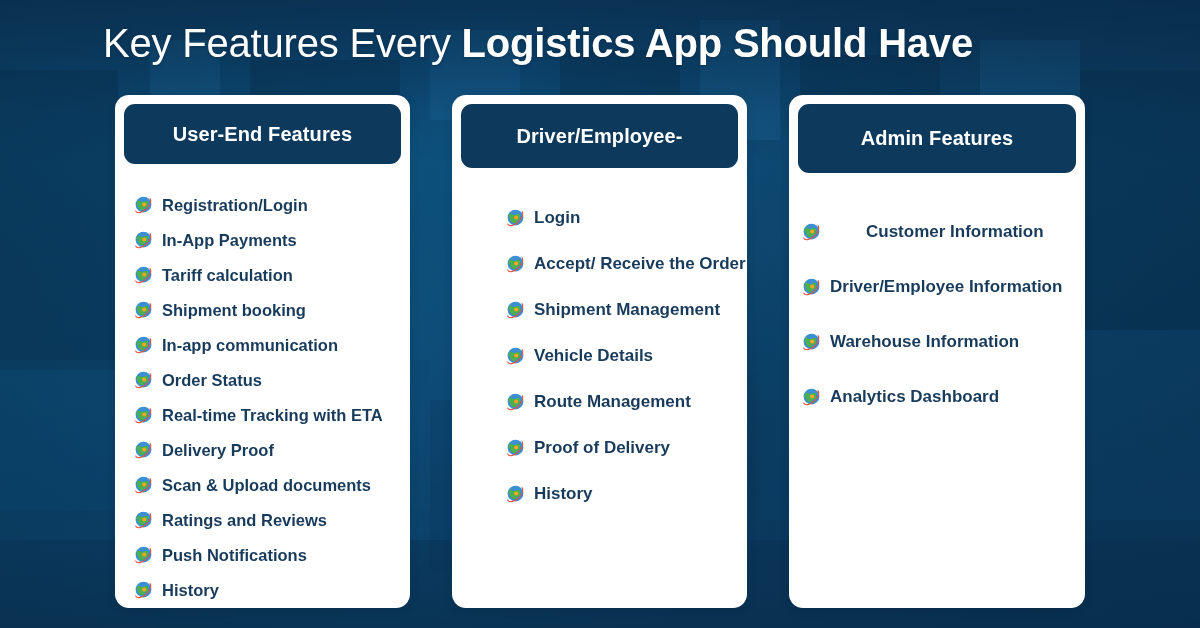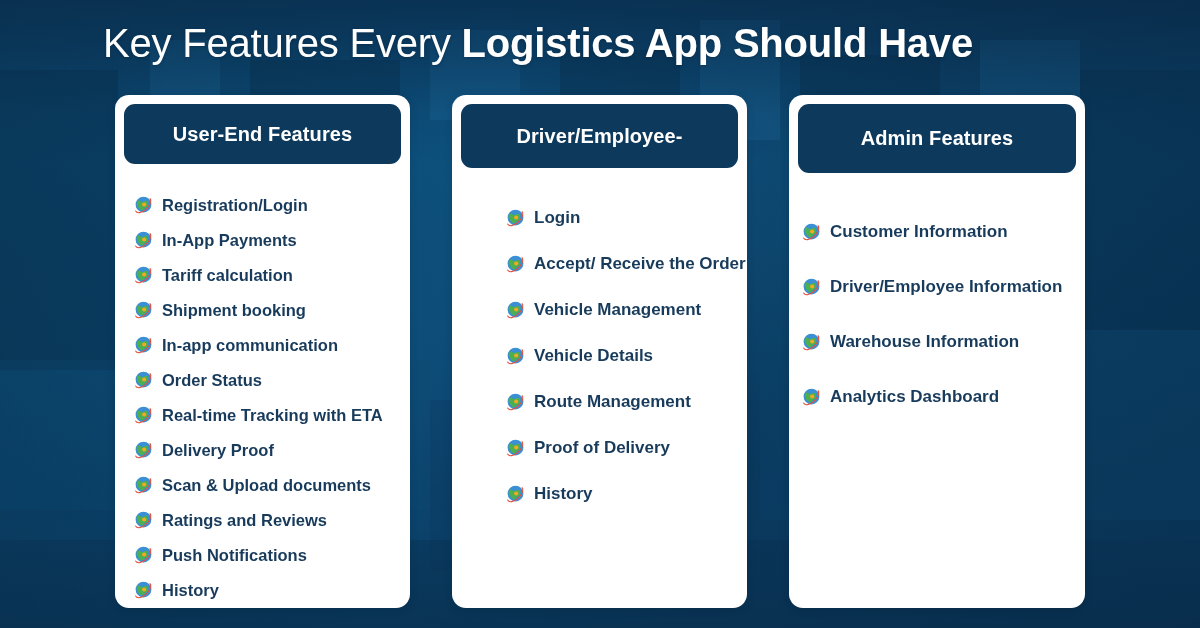--- a/index.html
+++ b/index.html
@@ -99,21 +99,21 @@
   .card-list li {
     display:flex;
     align-items:flex-end;
     color:#183b5c;
     white-space:nowrap;
   }
   .card.c1 .card-list li { height:35px; font-size:16.5px; font-weight:600; }
   .card.c2 .card-list li { height:46px; font-size:17px;   font-weight:600; }
   .card.c3 .card-list li { height:55px; font-size:17px;   font-weight:700; }
 
-  .card.c3 .card-list li:first-child { height:55px; }
+  .card.c3 .card-list li:first-child { height:55px;gap:36px; }
 
   
   .globe {
     flex:0 0 auto;
     width:21px; height:21px;
     margin-right:8px;
     position:relative;
     display:inline-block;
   }
   .globe svg { display:block; width:21px; height:21px; }
@@ -322,21 +322,21 @@
         </li>
         <li>
           <span class="globe">
             <svg viewBox="0 0 32 32">
                 <circle cx="16" cy="16" r="12" fill="#3b8fd4"></circle>
                 <path d="M8 10c3 0 4 3 7 2s4-3 7-1-1 5 1 7-5 2-6 5-5 2-7 0-3-5-4-7 0-6 2-6z" fill="#4caf50"></path>
                 <circle cx="17" cy="16" r="3.2" fill="#f5a623"></circle>
                 <path d="M26 7c3 4-1 12-7 17S6 30 4 26" fill="none" stroke="#e8503a" stroke-width="1.6" stroke-linecap="round"></path>
               </svg>
           </span>
-          <span>Vehicle Management</span>
+          <span>Shipment Management</span>
         </li>
         <li>
           <span class="globe">
             <svg viewBox="0 0 32 32">
                 <circle cx="16" cy="16" r="12" fill="#3b8fd4"></circle>
                 <path d="M8 10c3 0 4 3 7 2s4-3 7-1-1 5 1 7-5 2-6 5-5 2-7 0-3-5-4-7 0-6 2-6z" fill="#4caf50"></path>
                 <circle cx="17" cy="16" r="3.2" fill="#f5a623"></circle>
                 <path d="M26 7c3 4-1 12-7 17S6 30 4 26" fill="none" stroke="#e8503a" stroke-width="1.6" stroke-linecap="round"></path>
               </svg>
           </span>

